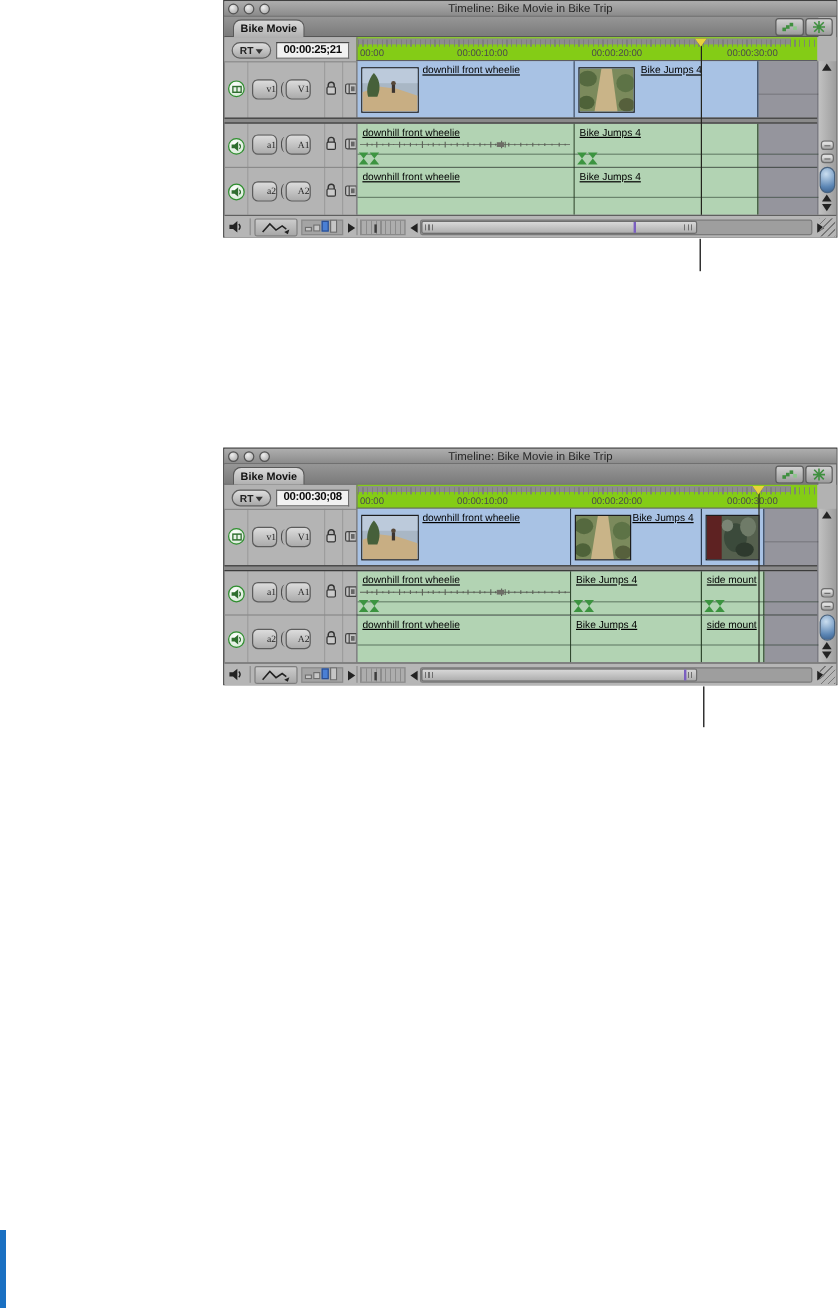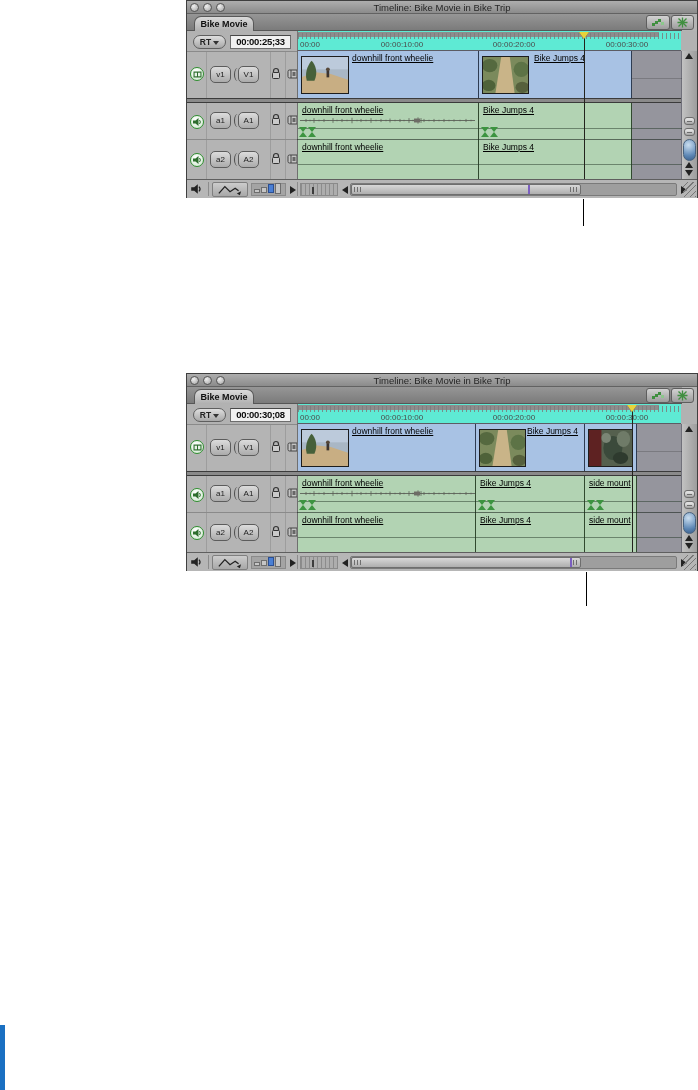--- a/index.html
+++ b/index.html
@@ -10,31 +10,31 @@
   .tl{position:absolute;top:2px;width:9px;height:9px;border-radius:50%;border:1px solid #545454;background:radial-gradient(circle at 35% 30%,#efefef,#a2a2a2);}
   .title{position:absolute;left:40px;right:40px;top:1px;font-size:9.5px;color:#262626;text-align:center;white-space:nowrap;overflow:hidden;}
   .trow{position:absolute;left:0;top:13px;right:15px;height:17px;background:linear-gradient(#969696,#7b7b7b);border-bottom:1px solid #565656;}
   .tab{position:absolute;left:7px;top:2px;width:60px;height:15px;background:linear-gradient(#dadada,#b0b0b0);border:1px solid #585858;border-bottom:none;border-radius:7px 7px 0 0;font-size:9px;font-weight:bold;color:#101010;text-align:center;line-height:15px;}
   .tbtn{position:absolute;top:1px;width:24px;height:15px;border:1px solid #5e5e5e;border-radius:3px;background:linear-gradient(#d2d2d2,#9c9c9c);display:flex;align-items:center;justify-content:center;}
   
   .toolrow{position:absolute;left:0;top:30px;right:0;height:20px;background:#b2b2b2;}
   .rtbtn{position:absolute;left:6px;top:4px;width:33px;height:14px;border:1px solid #5f5f5f;border-radius:7px;background:linear-gradient(#dedede,#a8a8a8);font-size:8.5px;font-weight:bold;color:#222;text-align:center;line-height:12px;}
   .rtbtn .chv{display:inline-block;width:0;height:0;border-left:3px solid transparent;border-right:3px solid transparent;border-top:4px solid #333;margin-left:2px;vertical-align:middle;}
   .tc{position:absolute;left:43px;top:4px;width:61px;height:14px;background:#f1f1f1;border:1px solid #6d6d6d;border-top-color:#474747;font-size:9.5px;font-weight:bold;color:#0a0a0a;text-align:center;line-height:12px;letter-spacing:-0.3px;}
-  .ruler{position:absolute;left:110px;top:30px;width:384px;height:20px;background:#5eead4;border-left:1px solid #757575;border-bottom:1px solid #5c5c64;}
+  .ruler{position:absolute;left:110px;top:30px;width:384px;height:20px;background:#84cc16;border-left:1px solid #757575;border-bottom:1px solid #5c5c64;}
   .rstrip{position:absolute;left:0;top:1px;width:361px;height:5px;background:#8d8d8d;}
   .rticks{position:absolute;left:0;top:2px;right:0;height:6px;background:repeating-linear-gradient(90deg,#7c7c7c 0 1px,transparent 1px 4px);opacity:.85;}
   .rlabel{position:absolute;top:9px;font-size:8px;color:#4b4b4b;white-space:nowrap;}
   .phtri{position:absolute;top:31px;width:0;height:0;border-left:5px solid transparent;border-right:5px solid transparent;border-top:7px solid #e8d23c;filter:drop-shadow(0 0 0.6px #5a5430);z-index:8;}
   .phline{position:absolute;top:37px;width:1px;height:141px;background:#23231d;z-index:7;}
   
   .hdr-divider{position:absolute;width:1px;top:50px;height:128px;background:#9d9d9d;}
   .hline{position:absolute;height:1px;background:#8a8a8a;}
   .encirc{position:absolute;width:14px;height:14px;border-radius:50%;border:1.5px solid #2f8f2f;background:radial-gradient(circle at 40% 30%,#ffffff,#cfe6cf);display:flex;align-items:center;justify-content:center;}
-  .sd{position:absolute;width:21px;height:17px;border:1px solid #5c5c5c;border-radius:5px;background:linear-gradient(#dcdcdc,#ababab);font-size:8px;color:#1c1c1c;text-align:center;line-height:15px;}
+  .sd{position:absolute;width:21px;height:17px;border:1px solid #5c5c5c;border-radius:5px;background:linear-gradient(#dcdcdc,#ababab);font-size:8px;color:#1c1c1c;text-align:right;line-height:15px;font-family:Liberation Serif, serif;}
   .notch{position:absolute;width:7px;height:13px;border-left:1.5px solid #4d4d4d;border-radius:50%;z-index:2;}
   .ic{position:absolute;display:flex;align-items:center;justify-content:center;}
   
   .lanes{position:absolute;left:110px;top:50px;width:384px;height:128px;}
   .vtrk{position:absolute;left:0;top:0;width:384px;height:47px;background:#95959d;border-left:1px solid #6f6f6f;}
   .sep{position:absolute;left:-110px;top:47px;width:494px;height:5px;background:#8a8a8a;border-top:1px solid #3b3b3b;border-bottom:1px solid #3b3b3b;z-index:4;}
   .atrk{position:absolute;left:0;width:384px;background:#95959d;border-left:1px solid #6f6f6f;}
   .clip{position:absolute;top:0;bottom:0;border-right:1px solid #2e3c52;}
   .vclip{background:#a8c2e4;}
   .aclip{background:#b2d3b3;border-right-color:#31492f;}
@@ -98,21 +98,21 @@
     <div class="tbtn" style="left:484px;width:23px;">
       <svg width="13" height="11" viewBox="0 0 13 11">
           <g stroke="#3f8f3f" stroke-width="1.3" fill="none">
             <path d="M6.5 0.5v10 M1.5 5.5h10 M2.5 1.5l8 8 M10.5 1.5l-8 8"></path>
           </g>
         </svg>
     </div>
   </div>
   <div class="toolrow">
     <div class="rtbtn"><span>RT</span><span class="chv"></span></div>
-    <div class="tc">00:00:25;33</div>
+    <div class="tc">00:00:25;21</div>
   </div>
   <div class="ruler">
     <div class="rstrip"></div>
     <div class="rticks"></div>
     <span class="rlabel" style="left:2px;">00:00</span>
     <span class="rlabel" style="left:104px;transform:translateX(-50%);">00:00:10:00</span>
     <span class="rlabel" style="left:216px;transform:translateX(-50%);">00:00:20:00</span>
     <span class="rlabel" style="left:329px;transform:translateX(-50%);">00:00:30:00</span>
   </div>
   <div class="phtri" style="left:392px;"></div>

